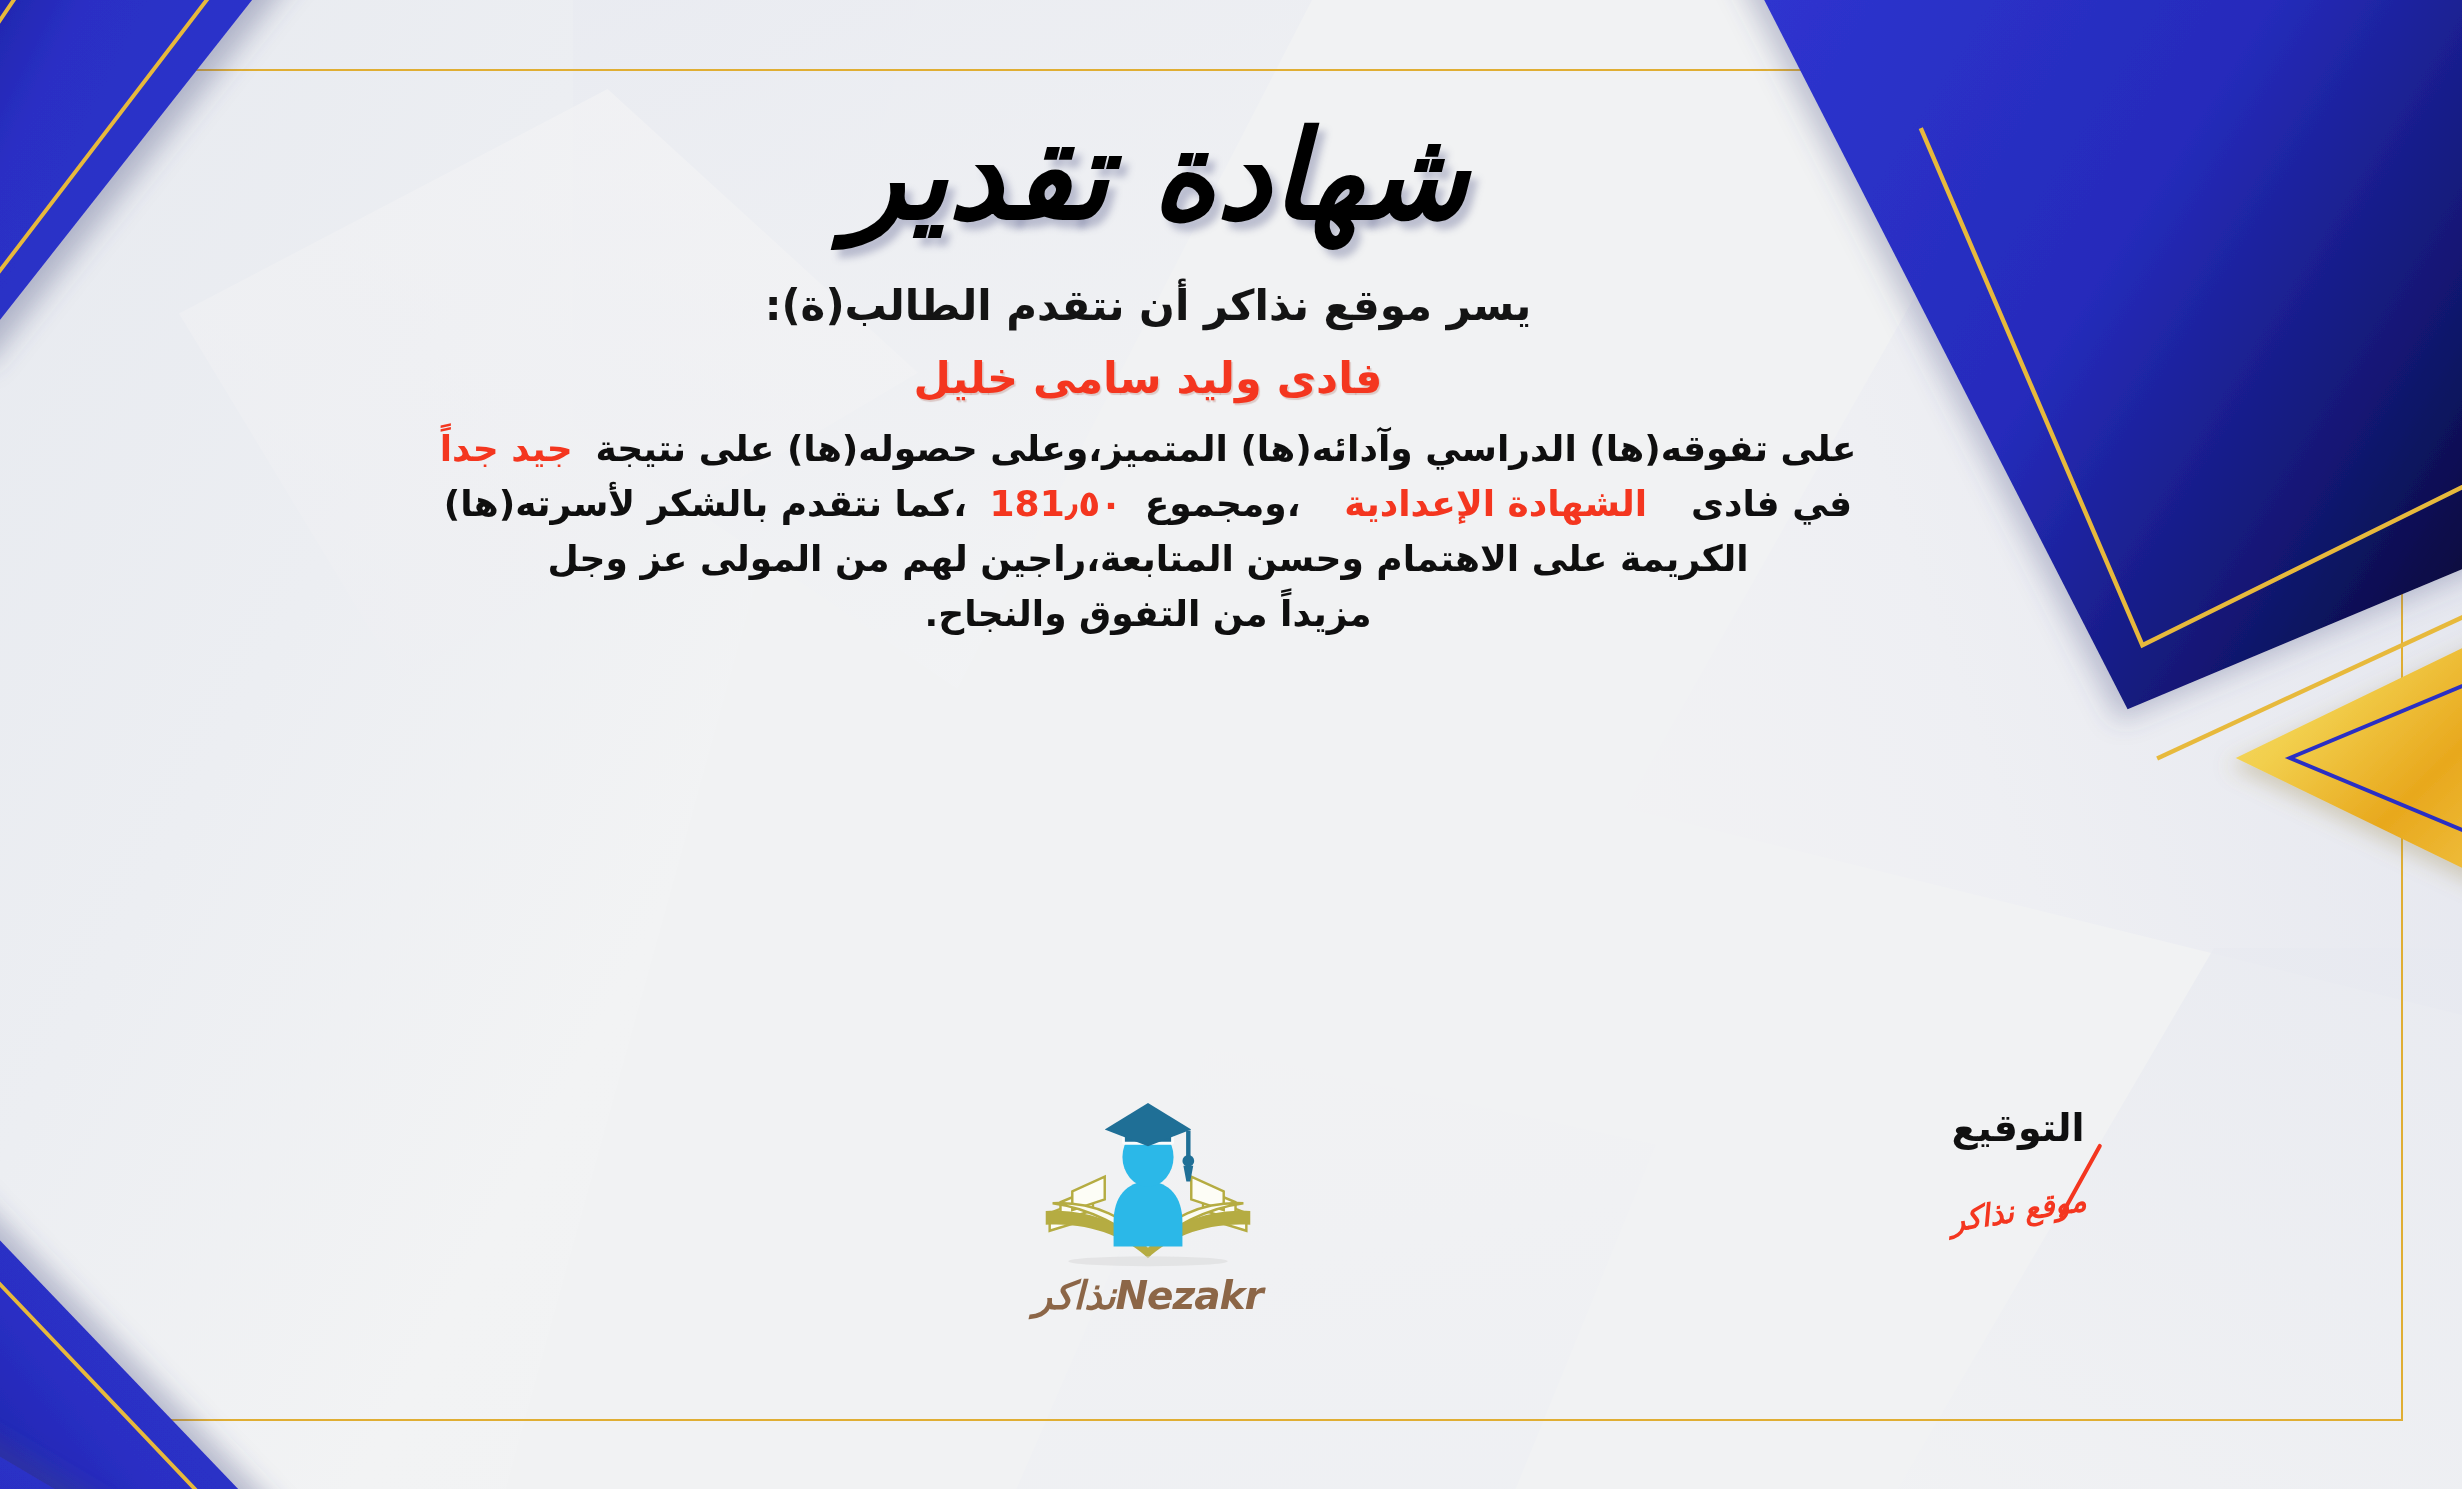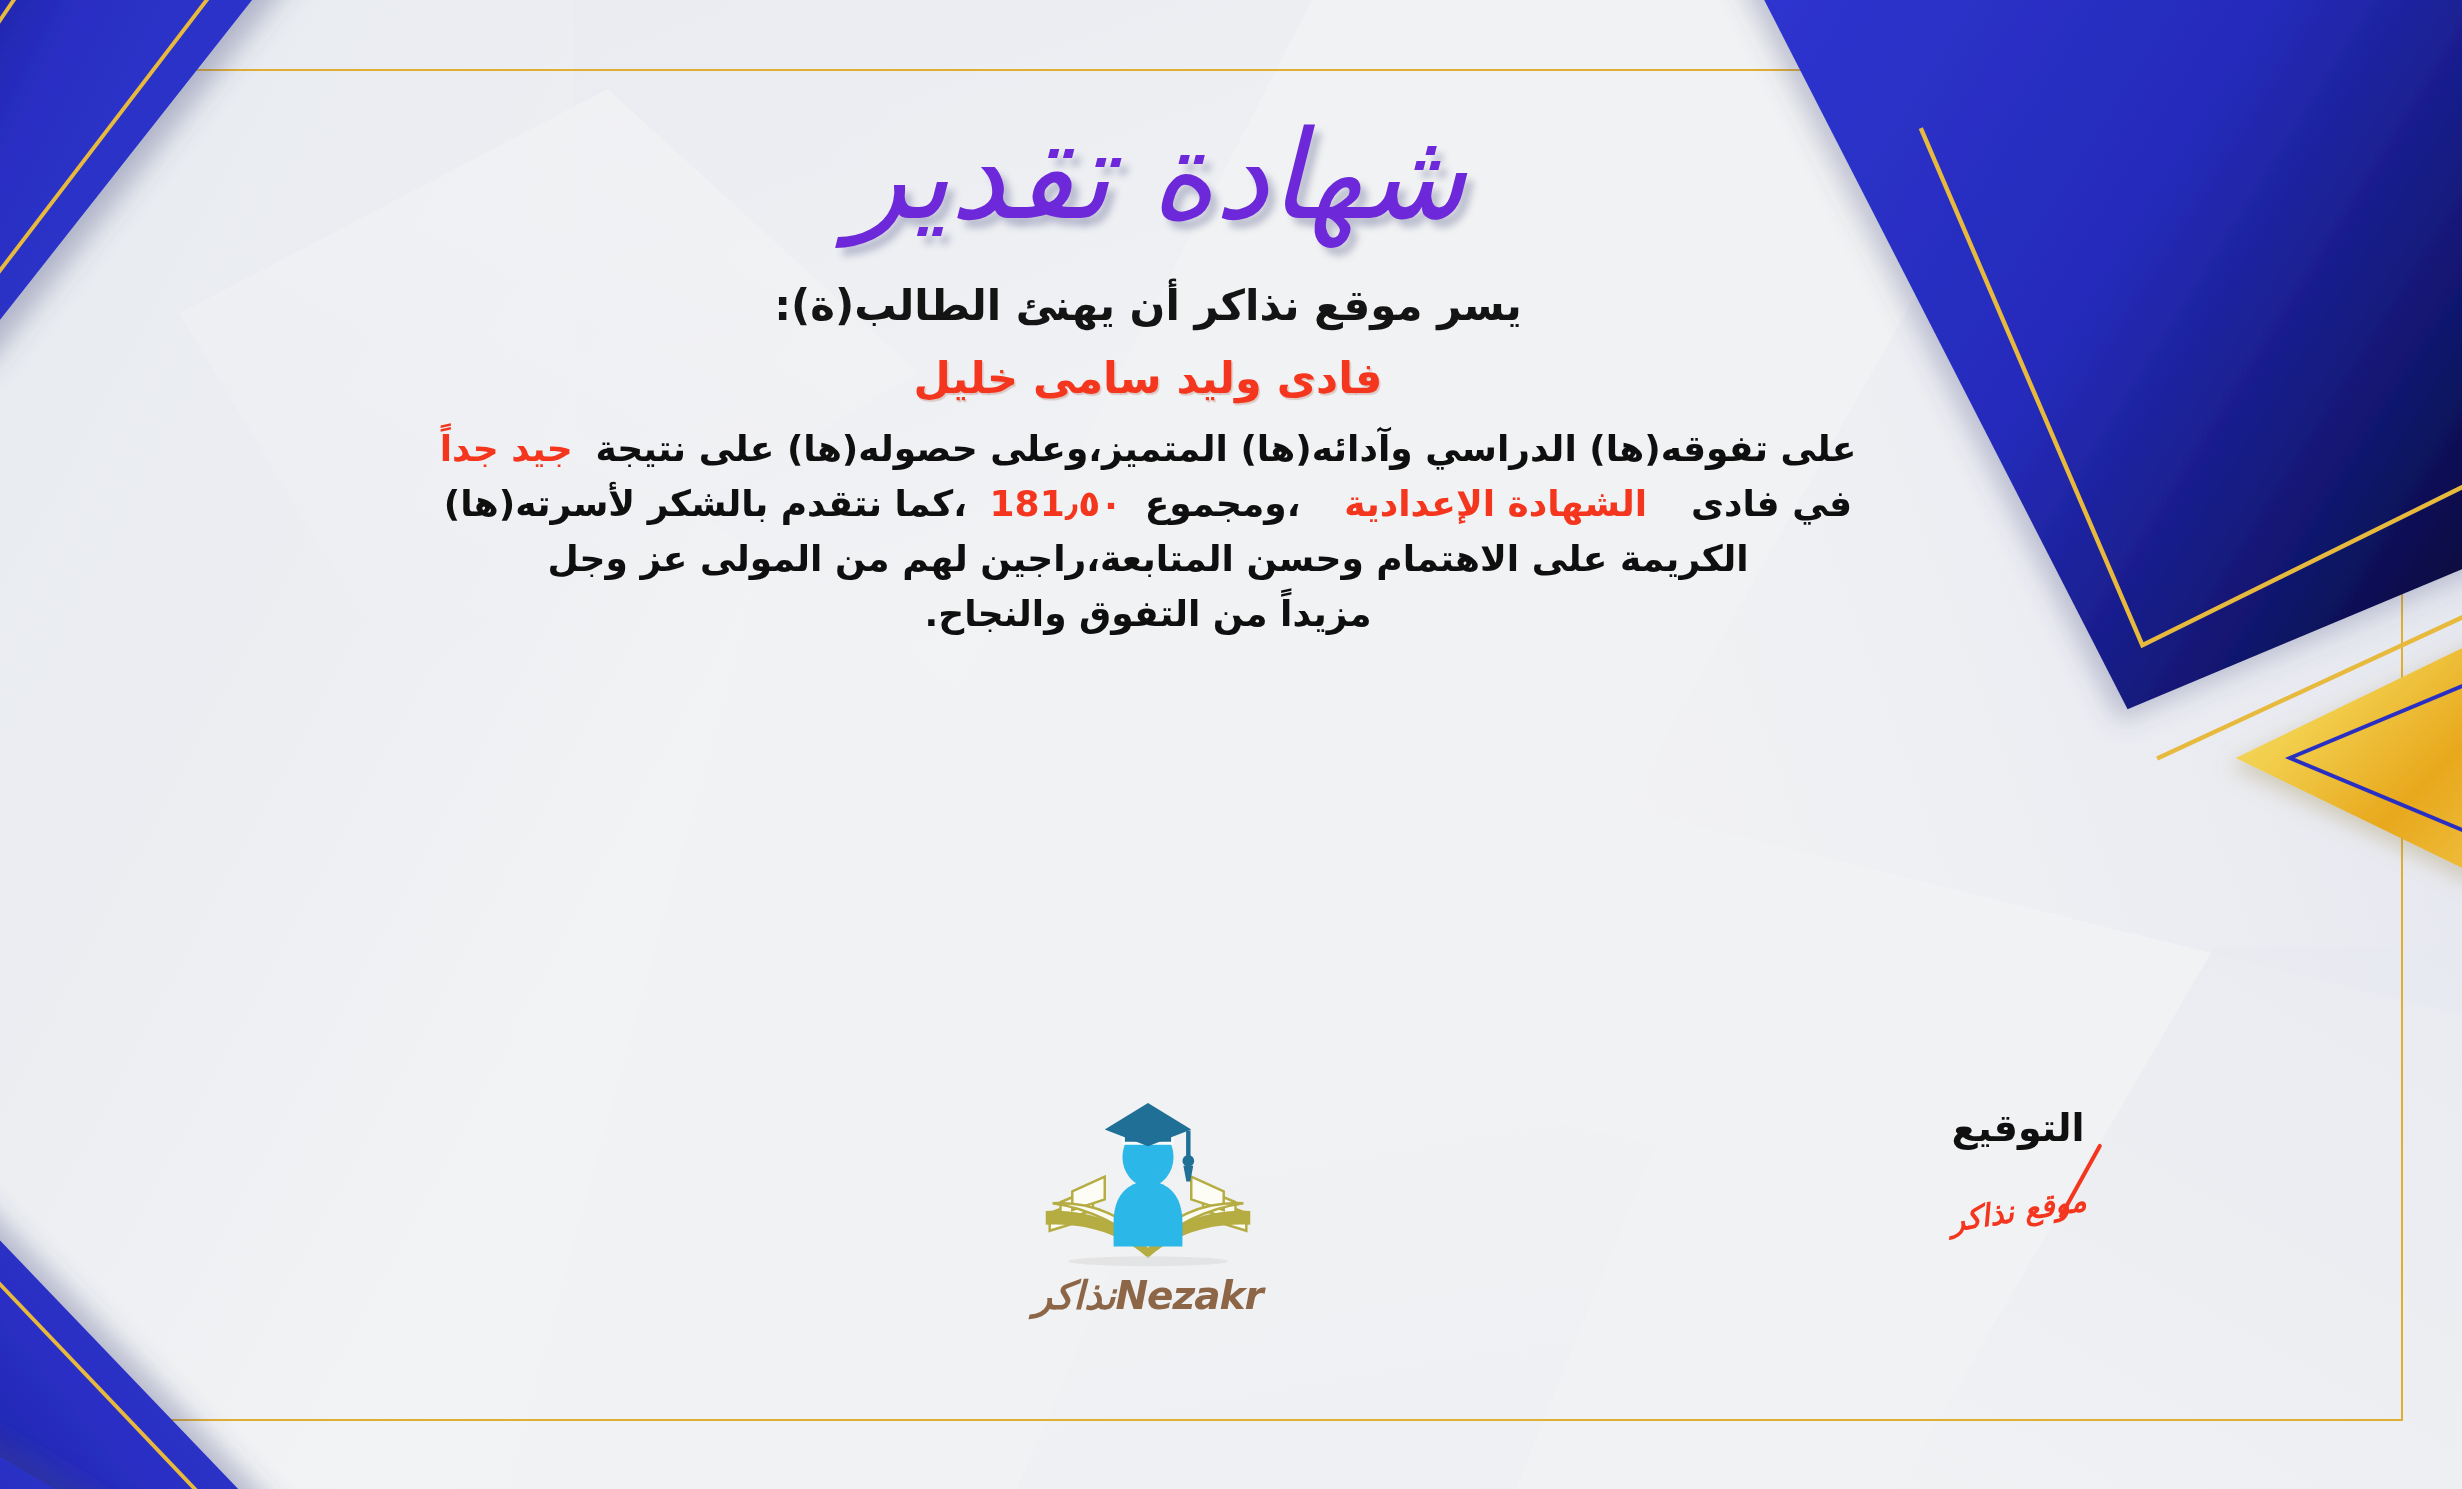--- a/index.html
+++ b/index.html
@@ -114,23 +114,23 @@
     display: flex;
     flex-direction: column;
     align-items: center;
     text-align: center;
   }
 
   .title {
     margin-top: 19.7px;
     font-family: "DejaVu Sans", sans-serif;
     font-size: 123px;
-    font-weight: 400;
+    font-weight: 700;
     font-style: italic;
-    color: #6d28d9;
+    color: #000000;
     letter-spacing: -3px;
     line-height: 1.25;
     text-shadow: 6.9px 7.9px 7.9px rgba(90,95,140,0.35);
     direction: rtl;
     white-space: nowrap;
     margin-left: 18px;
   }
 
   .congrats-line {
     margin-top: 28.6px;
@@ -330,21 +330,21 @@
       </filter>
     </defs>
     <path d="M 820 60 L 820 700 L 160 380 Z" fill="url(#gdgrad)" filter="url(#sh4)"></path>
     <path d="M 820 150 L 270 380 L 820 610" fill="none" stroke="#2a2fc4" stroke-width="8"></path>
   </svg>
 
   <div class="content">
 
     <div class="title">شهادة تقدير</div>
 
-    <div class="congrats-line">يسر موقع نذاكر أن يهنئ الطالب(ة):</div>
+    <div class="congrats-line">يسر موقع نذاكر أن نتقدم الطالب(ة):</div>
 
     <div class="student-name">فادى وليد سامى خليل</div>
 
     <div class="body-block">
 
       <span class="body-line l1">
         <span>على تفوقه(ها) الدراسي وآدائه(ها) المتميز،وعلى حصوله(ها) على نتيجة</span><span class="sp-n"></span><span class="hl-red">جيد جداً</span>
       </span>
 
       <span class="body-line l2">

